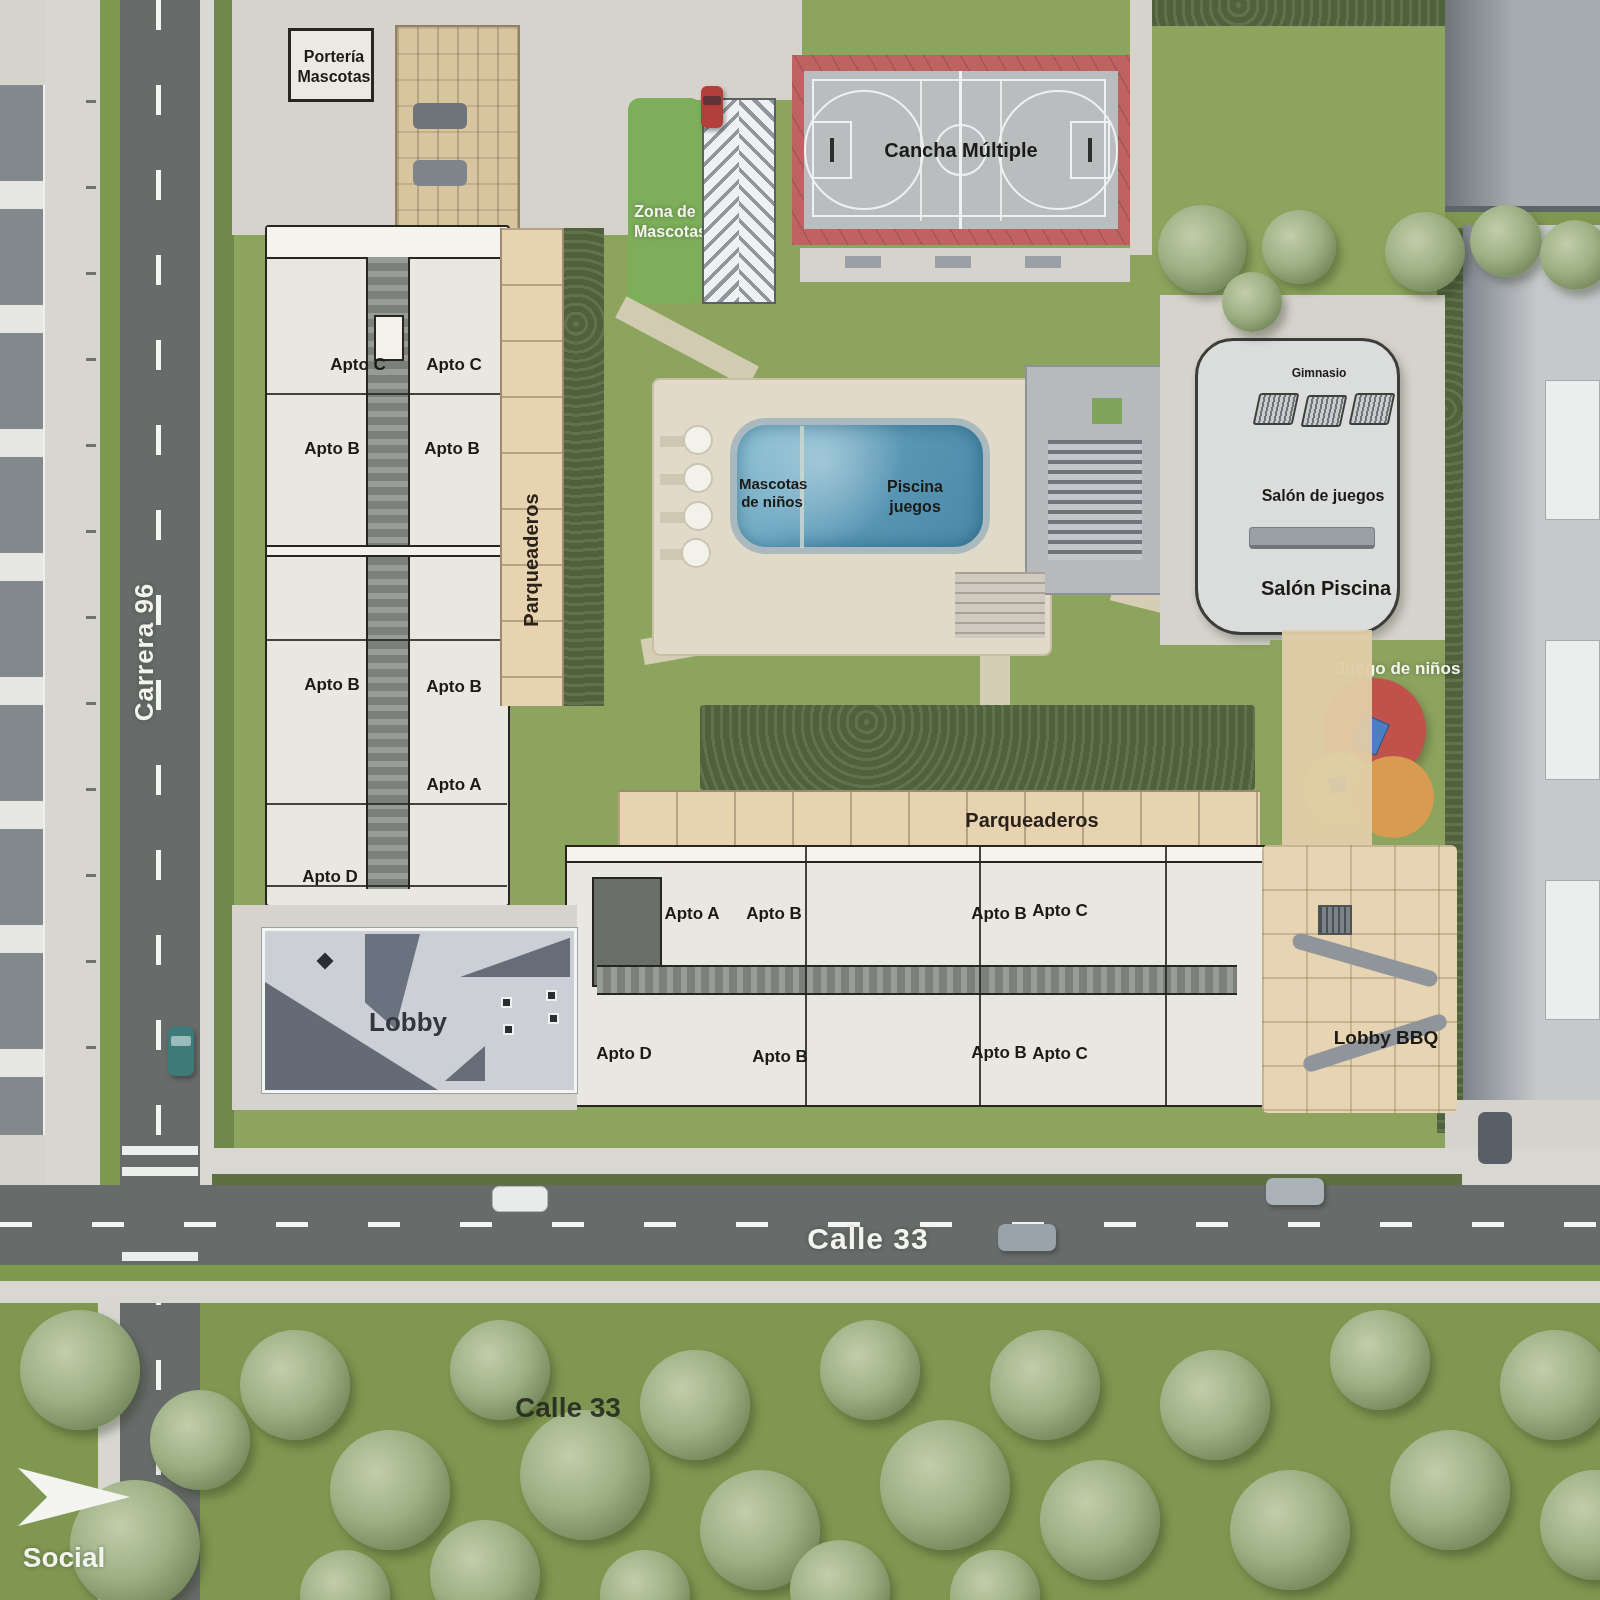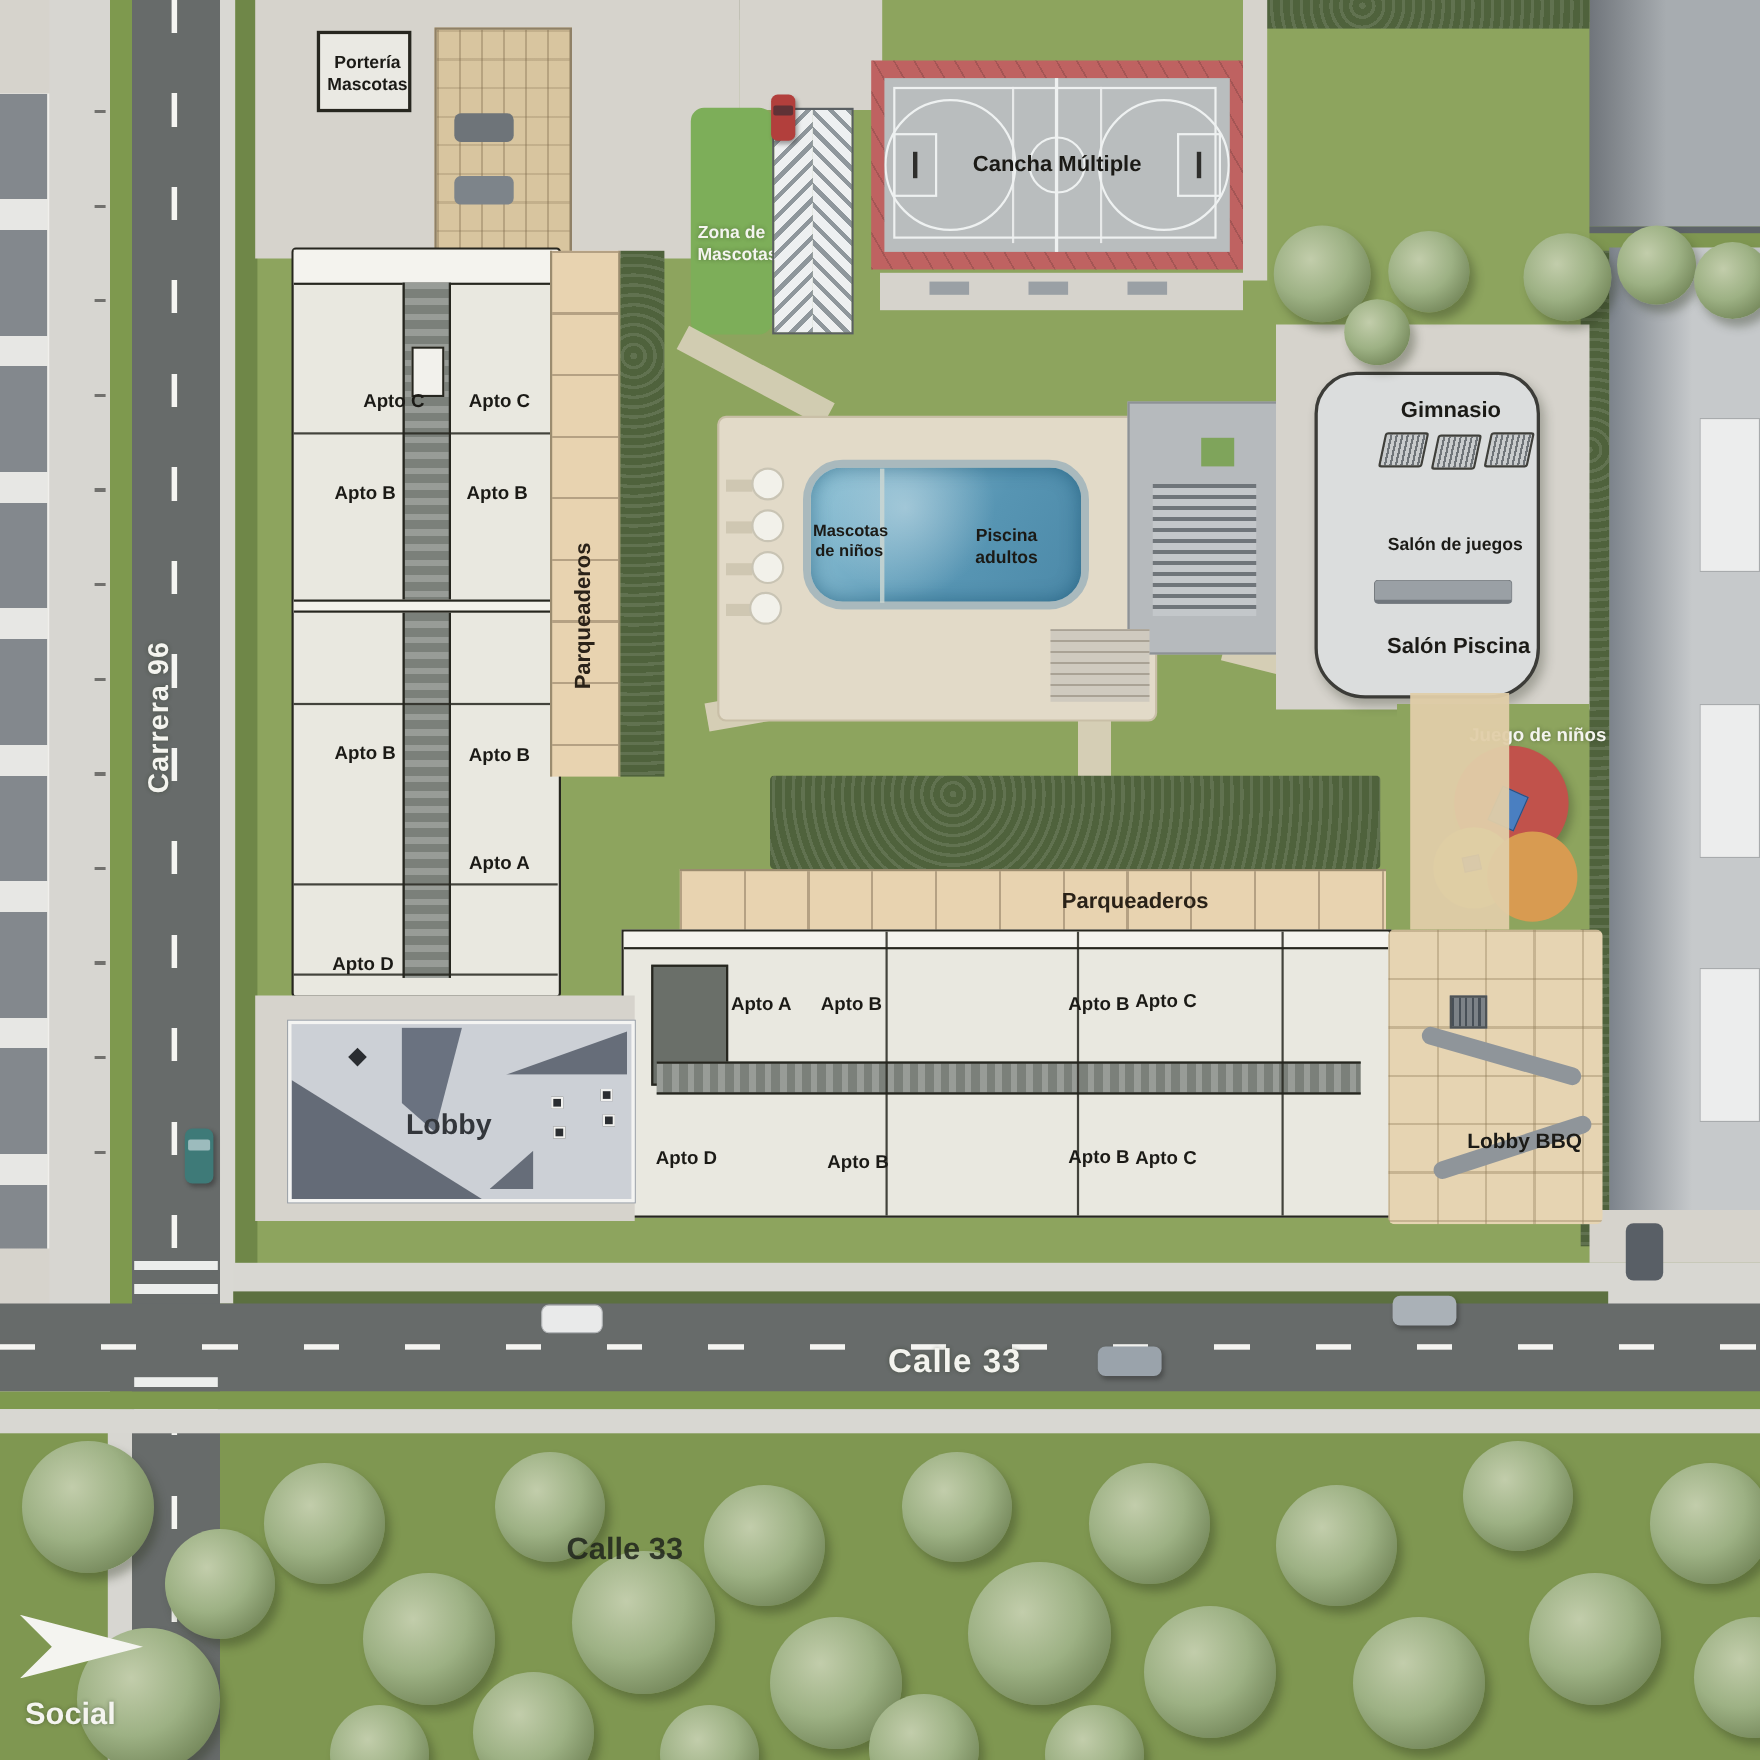--- a/index.html
+++ b/index.html
@@ -131,30 +131,30 @@
   <div style="left:660px;top:474px;width:24px;height:11px;background:#cfc7b2;"></div>
   <div style="left:660px;top:512px;width:24px;height:11px;background:#cfc7b2;"></div>
   <div style="left:660px;top:549px;width:24px;height:11px;background:#cfc7b2;"></div>
   <div class="circ" style="left:683px;top:425px;width:30px;height:30px;background:#f2f1ea;border:2px solid #c9c4b4;"></div>
   <div class="circ" style="left:683px;top:463px;width:30px;height:30px;background:#f2f1ea;border:2px solid #c9c4b4;"></div>
   <div class="circ" style="left:683px;top:501px;width:30px;height:30px;background:#f2f1ea;border:2px solid #c9c4b4;"></div>
   <div class="circ" style="left:681px;top:538px;width:30px;height:30px;background:#f2f1ea;border:2px solid #c9c4b4;"></div>
   <div style="left:730px;top:418px;width:260px;height:136px;border-radius:36px;border:7px solid #a9b9bd;background:radial-gradient(circle at 35% 30%,rgba(255,255,255,.35),transparent 45%),linear-gradient(120deg,#8ec2d6,#5795b3 60%,#4c89a8);box-shadow:inset 0 0 18px rgba(0,60,90,.45);"></div>
   <div style="left:800px;top:426px;width:4px;height:122px;background:#cfd8d2;opacity:.8;"></div>
   <span class="lbl wrap" style="left:772px;top:493px;width:66px;font-size:15px;">Mascotas de niños</span>
-  <span class="lbl wrap" style="left:915px;top:497px;width:95px;font-size:16px;">Piscina adultos</span>
+  <span class="lbl wrap" style="left:915px;top:497px;width:95px;font-size:16px;">Piscina juegos</span>
 
   <div style="left:1025px;top:365px;width:140px;height:230px;background:#b6babd;border:2px solid #8e9296;"></div>
   <div style="left:1048px;top:440px;width:94px;height:120px;background:repeating-linear-gradient(180deg,#6f757a 0 4px,#c3c7ca 4px 10px);"></div>
   <div style="left:1092px;top:398px;width:30px;height:26px;background:#7fa45b;"></div>
   <div style="left:955px;top:572px;width:90px;height:66px;background:#cfcabf;background-image:repeating-linear-gradient(180deg,#a9a295 0 2px,transparent 2px 10px);"></div>
 
   <div class="paving" style="left:1160px;top:295px;width:285px;height:350px;"></div>
   <div style="left:1195px;top:338px;width:205px;height:297px;background:#dbdddd;border:3px solid #3c3c38;border-radius:38px 38px 46px 46px;box-shadow:4px 6px 10px rgba(40,45,30,.3);">
-    <span class="lbl" style="left:121px;top:32px;font-size:20px;">Gimnasio</span>
+    <span class="lbl" style="left:121px;top:32px;font-size:12px;">Gimnasio</span>
     <div style="left:58px;top:52px;width:40px;height:32px;border:2.5px solid #3f3f3a;border-radius:3px;transform:skewX(-12deg);background:repeating-linear-gradient(90deg,#c9cccd 0 3px,#6f7478 3px 5px);"></div>
     <div style="left:106px;top:54px;width:40px;height:32px;border:2.5px solid #3f3f3a;border-radius:3px;transform:skewX(-12deg);background:repeating-linear-gradient(90deg,#c9cccd 0 3px,#6f7478 3px 5px);"></div>
     <div style="left:154px;top:52px;width:40px;height:32px;border:2.5px solid #3f3f3a;border-radius:3px;transform:skewX(-12deg);background:repeating-linear-gradient(90deg,#c9cccd 0 3px,#6f7478 3px 5px);"></div>
     <span class="lbl" style="left:125px;top:155px;font-size:16px;">Salón de juegos</span>
     <div style="left:51px;top:186px;width:126px;height:22px;background:#9aa0a5;border:1px solid #777c80;border-bottom:4px solid #70767c;border-radius:4px;"></div>
     <span class="lbl" style="left:128px;top:247px;font-size:20px;">Salón Piscina</span>
   </div>
 
   <div style="left:1270px;top:640px;width:175px;height:205px;background:#8da45e;"></div>
   <div class="circ" style="left:1322px;top:678px;width:104px;height:104px;background:#c1524b;box-shadow:4px 5px 8px rgba(40,50,25,.3);"></div>

